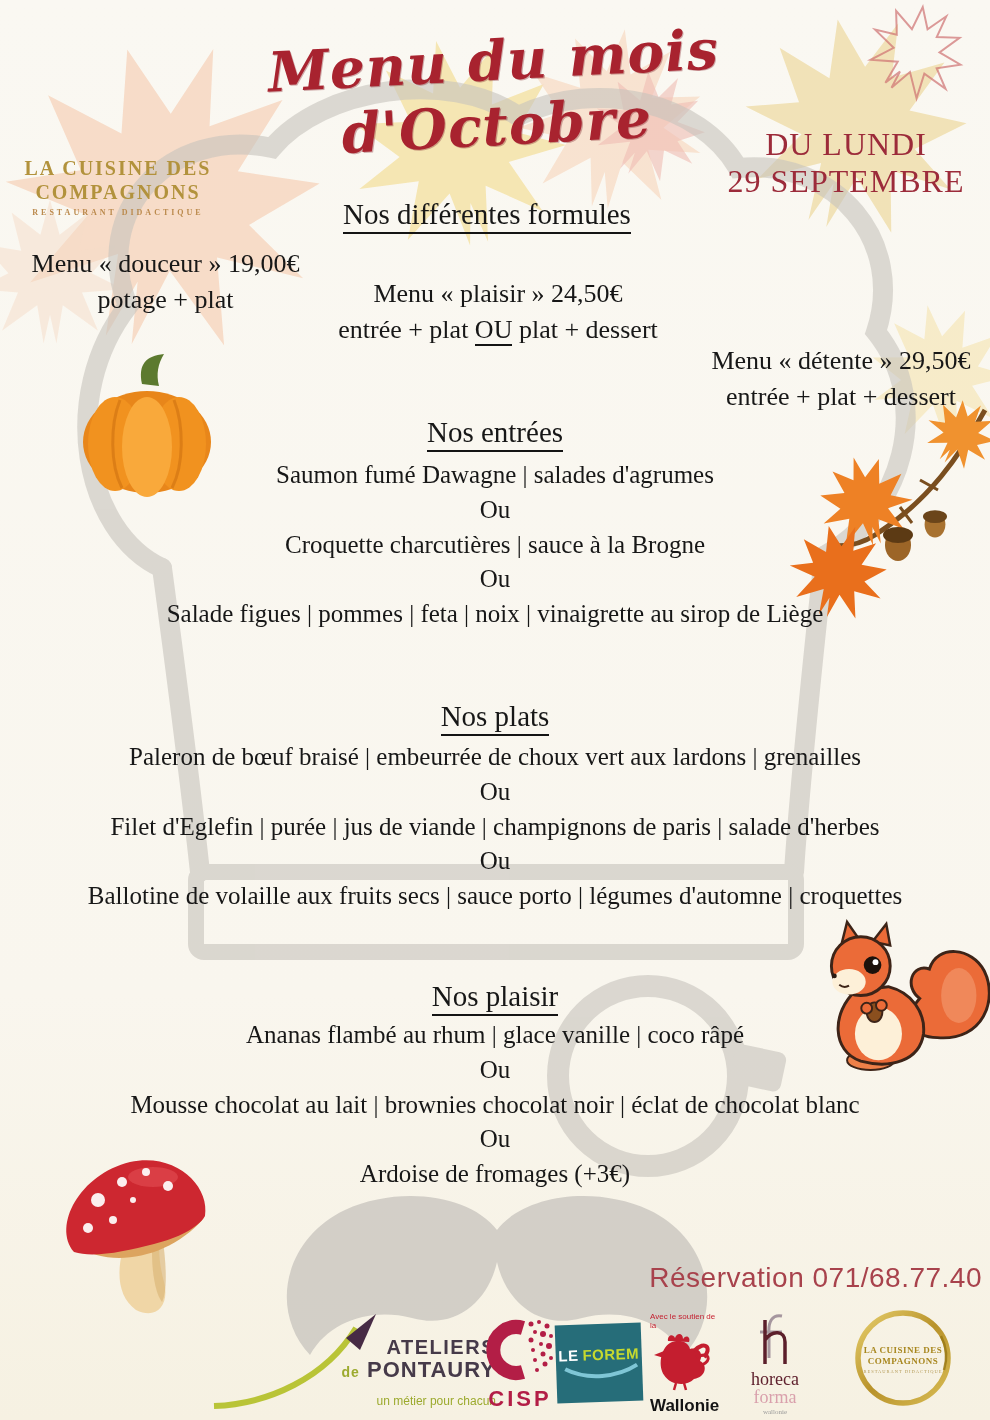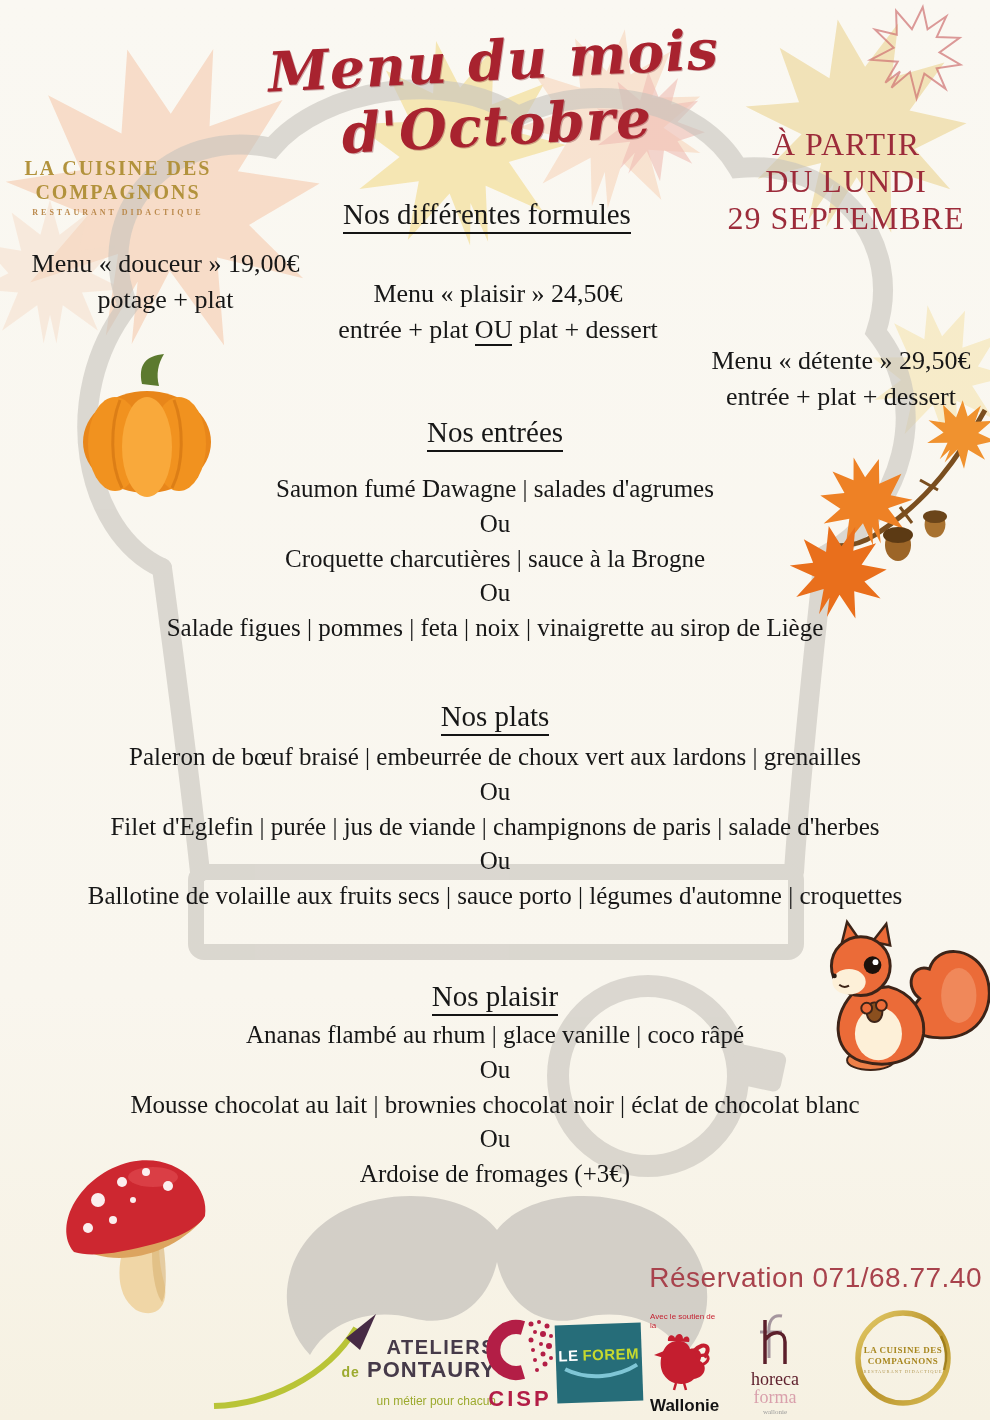--- a/index.html
+++ b/index.html
@@ -150,21 +150,20 @@
 
   <div class="abs z2 script-title" style="left:140px;top:28px;width:710px;text-align:center;">Menu du mois d'Octobre</div>
 
   <div class="abs z2 brand" style="left:14px;top:156px;">
     <div class="l1">LA CUISINE DES</div>
     <div class="l2">COMPAGNONS</div>
     <div class="tag">RESTAURANT DIDACTIQUE</div>
   </div>
 
   <div class="abs z2 date-block" style="right:8px;top:126px;width:272px;">
-    <div>À PARTIR</div>
     <div>DU LUNDI</div>
     <div>29 SEPTEMBRE</div>
   </div>
 
   <div class="abs z2 sec-head center" style="left:0;right:16px;top:198px;"><span>Nos différentes formules</span></div>
 
   <div class="abs z2 formule center" style="left:8px;top:246px;width:315px;">
     <div>Menu « douceur » 19,00€</div>
     <div>potage + plat</div>
   </div>
@@ -173,21 +172,21 @@
     <div>Menu « plaisir » 24,50€</div>
     <div><span>entrée + plat </span><span class="ou-underline">OU</span><span> plat + dessert</span></div>
   </div>
 
   <div class="abs z2 formule center" style="right:4px;top:343px;width:290px;">
     <div>Menu « détente » 29,50€</div>
     <div>entrée + plat + dessert</div>
   </div>
 
   <div class="abs z2 sec-head center" style="left:0;right:0;top:416px;"><span>Nos entrées</span></div>
-  <div class="abs z2 dishlines center" style="left:0;right:0;top:472px;">
+  <div class="abs z2 dishlines center" style="left:0;right:0;top:458px;">
     <div>Saumon fumé Dawagne | salades d'agrumes</div>
     <div>Ou</div>
     <div>Croquette charcutières | sauce à la Brogne</div>
     <div>Ou</div>
     <div>Salade figues | pommes | feta | noix | vinaigrette au sirop de Liège</div>
   </div>
 
   <div class="abs z2 sec-head center" style="left:0;right:0;top:700px;"><span>Nos plats</span></div>
   <div class="abs z2 dishlines center" style="left:0;right:0;top:740px;">
     <div>Paleron de bœuf braisé | embeurrée de choux vert aux lardons | grenailles</div>

